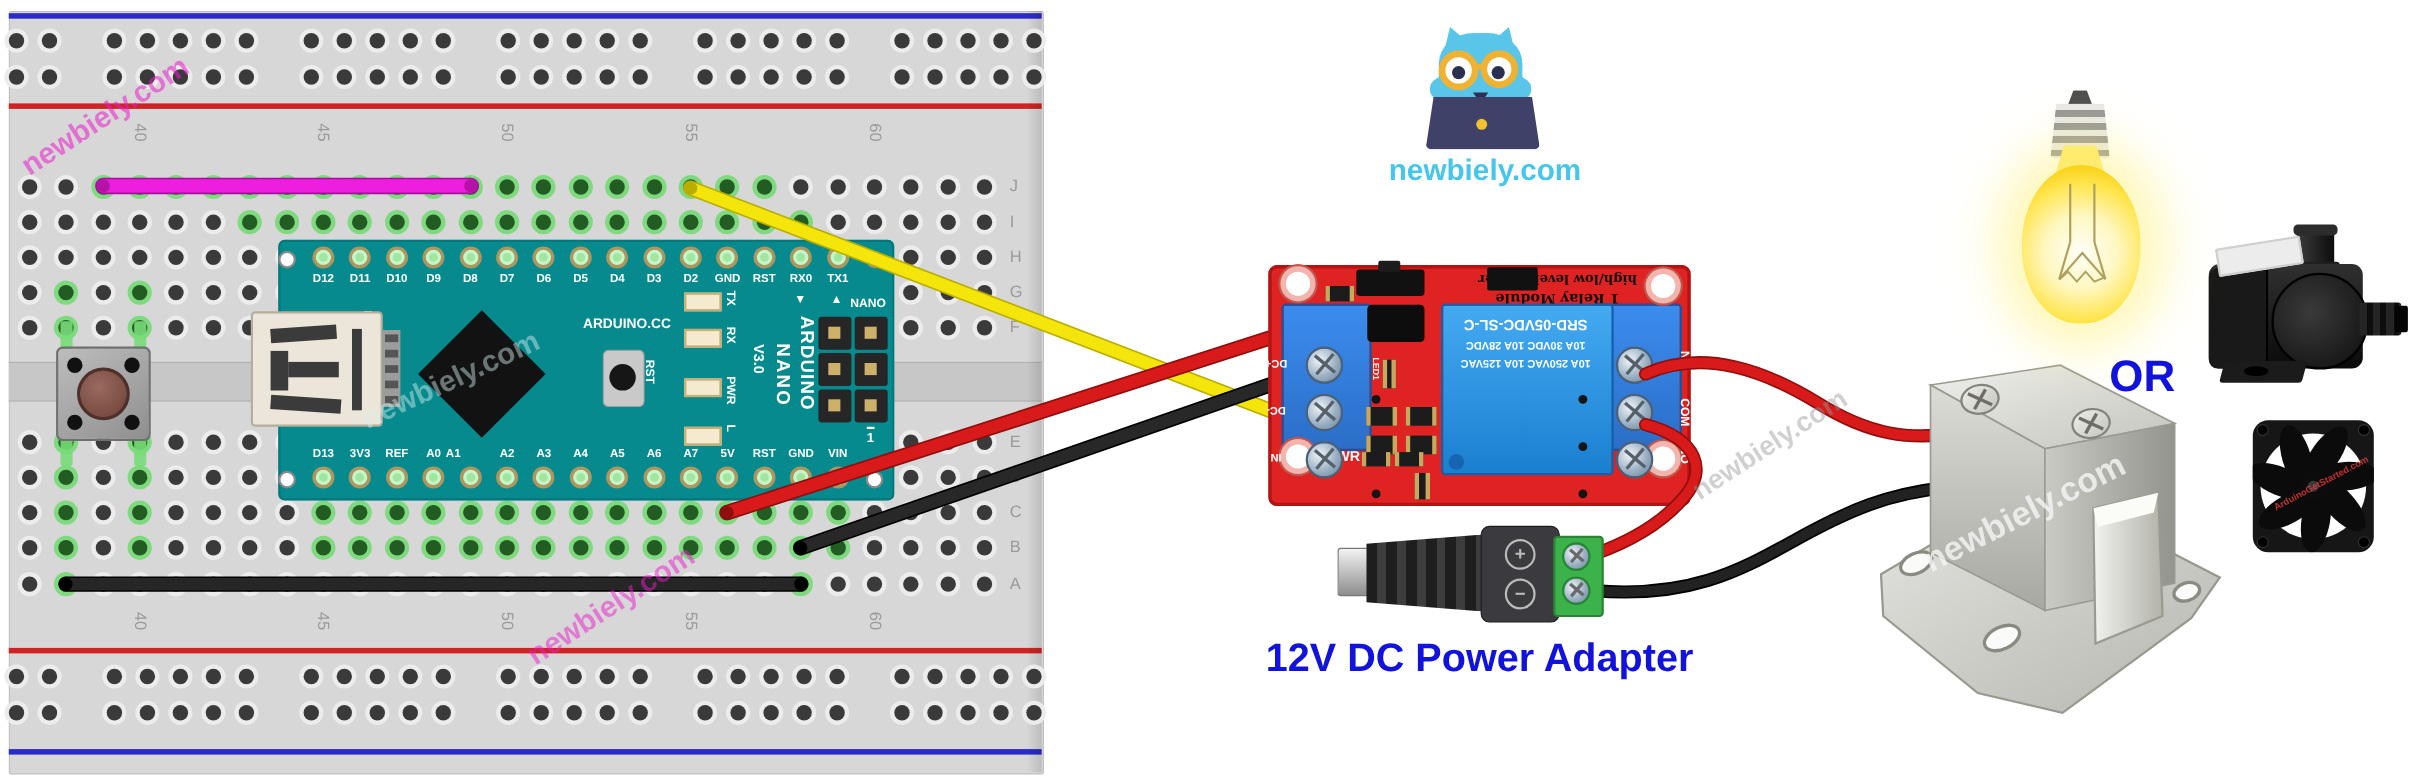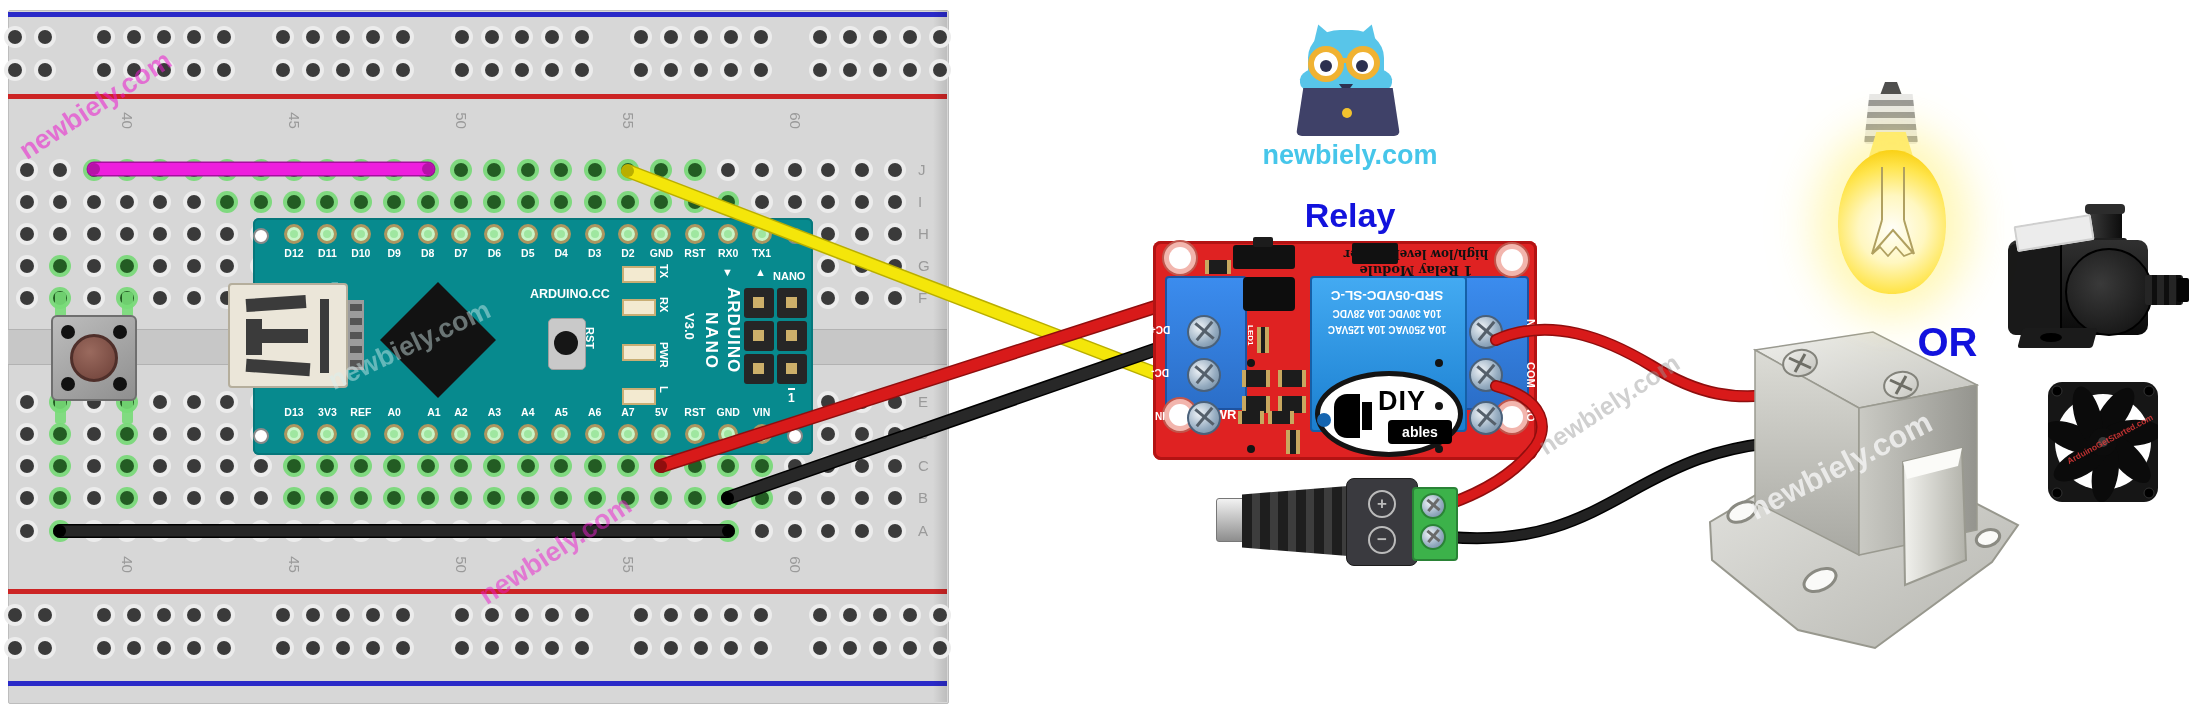--- a/index.html
+++ b/index.html
@@ -477,21 +477,21 @@
       <div style="position:absolute;left:744.5999999999999px;top:247px;width:34px;text-align:center;color:#fff;font-size:10.5px;font-weight:bold;">TX1</div>
       <div style="position:absolute;left:284px;top:424px;width:20px;height:20px;border-radius:50%;background:#9fe6a0;border:3px solid #ad9660;box-sizing:border-box;box-shadow:inset 0 0 0 3px #c8f5c8;"></div>
       <div style="position:absolute;left:277px;top:406px;width:34px;text-align:center;color:#fff;font-size:10.5px;font-weight:bold;">D13</div>
       <div style="position:absolute;left:317.4px;top:424px;width:20px;height:20px;border-radius:50%;background:#9fe6a0;border:3px solid #ad9660;box-sizing:border-box;box-shadow:inset 0 0 0 3px #c8f5c8;"></div>
       <div style="position:absolute;left:310.4px;top:406px;width:34px;text-align:center;color:#fff;font-size:10.5px;font-weight:bold;">3V3</div>
       <div style="position:absolute;left:350.8px;top:424px;width:20px;height:20px;border-radius:50%;background:#9fe6a0;border:3px solid #ad9660;box-sizing:border-box;box-shadow:inset 0 0 0 3px #c8f5c8;"></div>
       <div style="position:absolute;left:343.8px;top:406px;width:34px;text-align:center;color:#fff;font-size:10.5px;font-weight:bold;">REF</div>
       <div style="position:absolute;left:384.2px;top:424px;width:20px;height:20px;border-radius:50%;background:#9fe6a0;border:3px solid #ad9660;box-sizing:border-box;box-shadow:inset 0 0 0 3px #c8f5c8;"></div>
       <div style="position:absolute;left:377.2px;top:406px;width:34px;text-align:center;color:#fff;font-size:10.5px;font-weight:bold;">A0</div>
       <div style="position:absolute;left:417.6px;top:424px;width:20px;height:20px;border-radius:50%;background:#9fe6a0;border:3px solid #ad9660;box-sizing:border-box;box-shadow:inset 0 0 0 3px #c8f5c8;"></div>
-      <div style="position:absolute;left:417px;top:406px;width:34px;text-align:center;color:#fff;font-size:10.5px;font-weight:bold;">A1</div>
+      <div style="position:absolute;left:395px;top:406px;width:34px;text-align:center;color:#fff;font-size:10.5px;font-weight:bold;">A1</div>
       <div style="position:absolute;left:451px;top:424px;width:20px;height:20px;border-radius:50%;background:#9fe6a0;border:3px solid #ad9660;box-sizing:border-box;box-shadow:inset 0 0 0 3px #c8f5c8;"></div>
       <div style="position:absolute;left:444px;top:406px;width:34px;text-align:center;color:#fff;font-size:10.5px;font-weight:bold;">A2</div>
       <div style="position:absolute;left:484.4px;top:424px;width:20px;height:20px;border-radius:50%;background:#9fe6a0;border:3px solid #ad9660;box-sizing:border-box;box-shadow:inset 0 0 0 3px #c8f5c8;"></div>
       <div style="position:absolute;left:477.4px;top:406px;width:34px;text-align:center;color:#fff;font-size:10.5px;font-weight:bold;">A3</div>
       <div style="position:absolute;left:517.8px;top:424px;width:20px;height:20px;border-radius:50%;background:#9fe6a0;border:3px solid #ad9660;box-sizing:border-box;box-shadow:inset 0 0 0 3px #c8f5c8;"></div>
       <div style="position:absolute;left:510.79999999999995px;top:406px;width:34px;text-align:center;color:#fff;font-size:10.5px;font-weight:bold;">A4</div>
       <div style="position:absolute;left:551.2px;top:424px;width:20px;height:20px;border-radius:50%;background:#9fe6a0;border:3px solid #ad9660;box-sizing:border-box;box-shadow:inset 0 0 0 3px #c8f5c8;"></div>
       <div style="position:absolute;left:544.2px;top:406px;width:34px;text-align:center;color:#fff;font-size:10.5px;font-weight:bold;">A5</div>
       <div style="position:absolute;left:584.5999999999999px;top:424px;width:20px;height:20px;border-radius:50%;background:#9fe6a0;border:3px solid #ad9660;box-sizing:border-box;box-shadow:inset 0 0 0 3px #c8f5c8;"></div>
       <div style="position:absolute;left:577.5999999999999px;top:406px;width:34px;text-align:center;color:#fff;font-size:10.5px;font-weight:bold;">A6</div>
@@ -613,28 +613,20 @@
     <div class="abs" style="left:199px;top:2px;width:46px;height:21px;background:#111;border-radius:2px;"></div>
     <div class="abs" style="left:90px;top:36px;width:52px;height:34px;background:#0d0d0d;border-radius:4px;"></div>
     <div class="abs vtext" style="left:93px;top:84px;color:#fff;font-size:8px;font-weight:bold;">LED1</div>
     <div class="abs" style="left:53px;top:166px;color:#fff;font-size:13px;font-weight:bold;">PWR</div>
     <div class="abs" id="relay-cube" style="left:157px;top:35px;width:153px;height:152px;background:linear-gradient(180deg,#43aaf2,#1b7fd0);border:2px solid #1560a8;border-radius:4px;"></div>
     <div class="abs r180" id="relay-cube-text" style="left:160px;top:40px;width:148px;height:56px;color:#fff;text-align:center;">
         <div style="position:absolute;position:relative;font-size:10px;font-weight:bold;line-height:16px;">10A 250VAC 10A 125VAC</div>
         <div style="position:absolute;position:relative;font-size:10px;font-weight:bold;line-height:16px;">10A 30VDC 10A 28VDC</div>
         <div style="position:absolute;position:relative;font-size:13.5px;font-weight:bold;line-height:19px;">SRD-05VDC-SL-C</div>
       </div>
-    <div class="abs" id="diy-logo" style="left:162px;top:130px;width:148px;height:86px;background:#fff;border:5px solid #141414;border-radius:50%;box-sizing:border-box;">
-      <div class="abs" style="left:14px;top:18px;width:26px;height:44px;background:#000;border-radius:13px 0 0 13px;"></div>
-      <div class="abs" style="left:42px;top:26px;width:10px;height:28px;background:#000;"></div>
-      <div class="abs" style="left:58px;top:10px;color:#000;font-size:27px;font-weight:bold;letter-spacing:1px;">DIY</div>
-      <div class="abs ctr" style="left:68px;top:44px;width:64px;height:24px;background:#000;border-radius:4px;">
-        <span style="color:#fff;font-size:14px;font-weight:bold;">ables</span>
-      </div>
-    </div>
   <div style="position:absolute;left:16px;top:6px;width:22px;height:22px;border-radius:50%;background:#fff;box-shadow:0 0 0 5px #f2b5ad,0 0 0 7px #c0564c;"></div>
       <div style="position:absolute;left:348px;top:8px;width:22px;height:22px;border-radius:50%;background:#fff;box-shadow:0 0 0 5px #f2b5ad,0 0 0 7px #c0564c;"></div>
       <div style="position:absolute;left:16px;top:163px;width:22px;height:22px;border-radius:50%;background:#fff;box-shadow:0 0 0 5px #f2b5ad,0 0 0 7px #c0564c;"></div>
       <div style="position:absolute;left:348px;top:165px;width:22px;height:22px;border-radius:50%;background:#fff;box-shadow:0 0 0 5px #f2b5ad,0 0 0 7px #c0564c;"></div>
       <div style="position:absolute;left:34px;top:74px;width:34px;height:34px;border-radius:50%;background:radial-gradient(circle at 35% 35%,#f0f4f8,#93aabf 60%,#6d8499);border:2px solid #4a617a;box-sizing:border-box;">
         <div style="position:absolute;left:14px;top:2px;width:3px;height:24px;background:#55606b;transform:rotate(40deg);"></div>
         <div style="position:absolute;left:14px;top:2px;width:3px;height:24px;background:#55606b;transform:rotate(-50deg);"></div>
       </div>
       <div style="position:absolute;left:316px;top:74px;width:34px;height:34px;border-radius:50%;background:radial-gradient(circle at 35% 35%,#f0f4f8,#93aabf 60%,#6d8499);border:2px solid #4a617a;box-sizing:border-box;">
         <div style="position:absolute;left:14px;top:2px;width:3px;height:24px;background:#55606b;transform:rotate(40deg);"></div>
@@ -818,16 +810,16 @@
     <div class="abs" style="left:80px;top:38px;width:12px;height:12px;background:#2c3050;border-radius:50%;"></div>
     <div class="abs" style="left:116px;top:38px;width:12px;height:12px;background:#2c3050;border-radius:50%;"></div>
     <div class="abs" style="left:99px;top:62px;width:0;height:0;border-left:7px solid transparent;border-right:7px solid transparent;border-top:10px solid #2e3150;"></div>
     <div class="abs" style="left:56px;top:66px;width:104px;height:48px;background:#3f4168;clip-path:polygon(7% 0,93% 0,100% 100%,0 100%);border-radius:6px;"></div>
     <div class="abs" style="left:102px;top:86px;width:10px;height:10px;background:#f2c22e;border-radius:50%;"></div>
     <div class="abs ctr" style="left:0;top:118px;width:220px;height:30px;">
       <span style="color:#46c6ea;font-size:27px;font-weight:bold;">newbiely.com</span>
     </div>
   </div>
 
-  <div class="bluelabel" style="left:1240px;top:196px;width:220px;font-size:34px;color:#1212dd;">Relay</div>
+  <div class="bluelabel" style="left:1140px;top:577px;width:410px;font-size:36px;color:#1212dd;">12V DC Power Adapter</div>
   <div class="bluelabel" style="left:1900px;top:320px;width:95px;font-size:40px;color:#1212dd;">OR</div>
 
 </div>
 
 </body></html>

